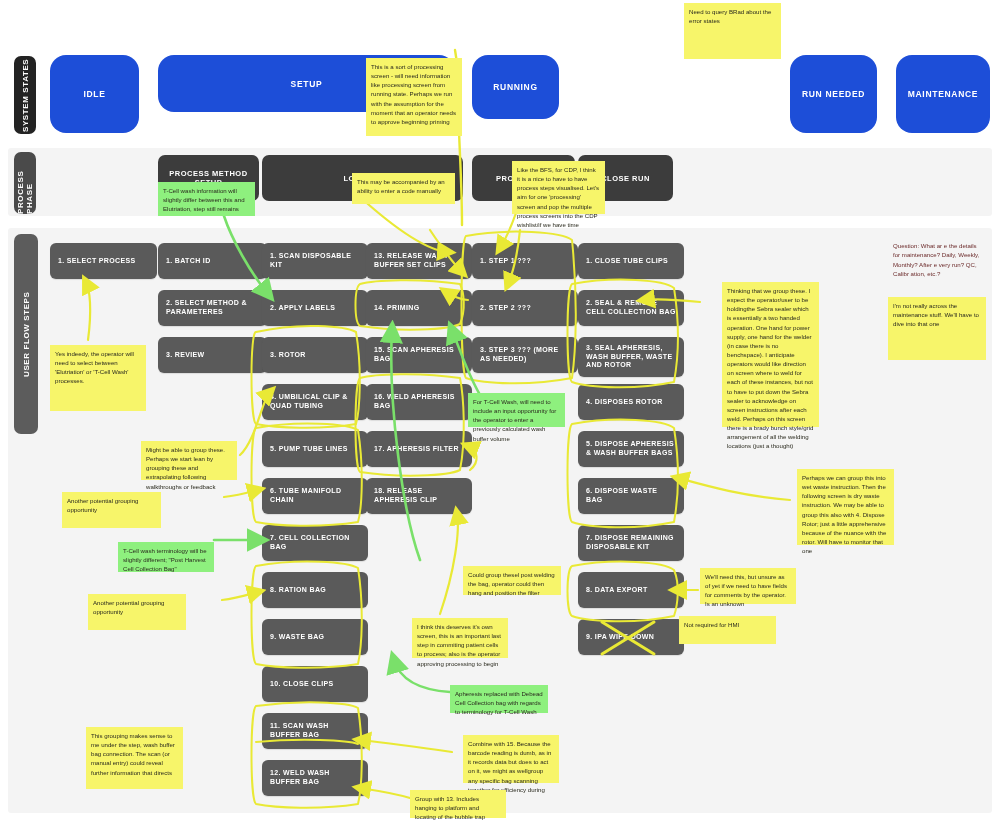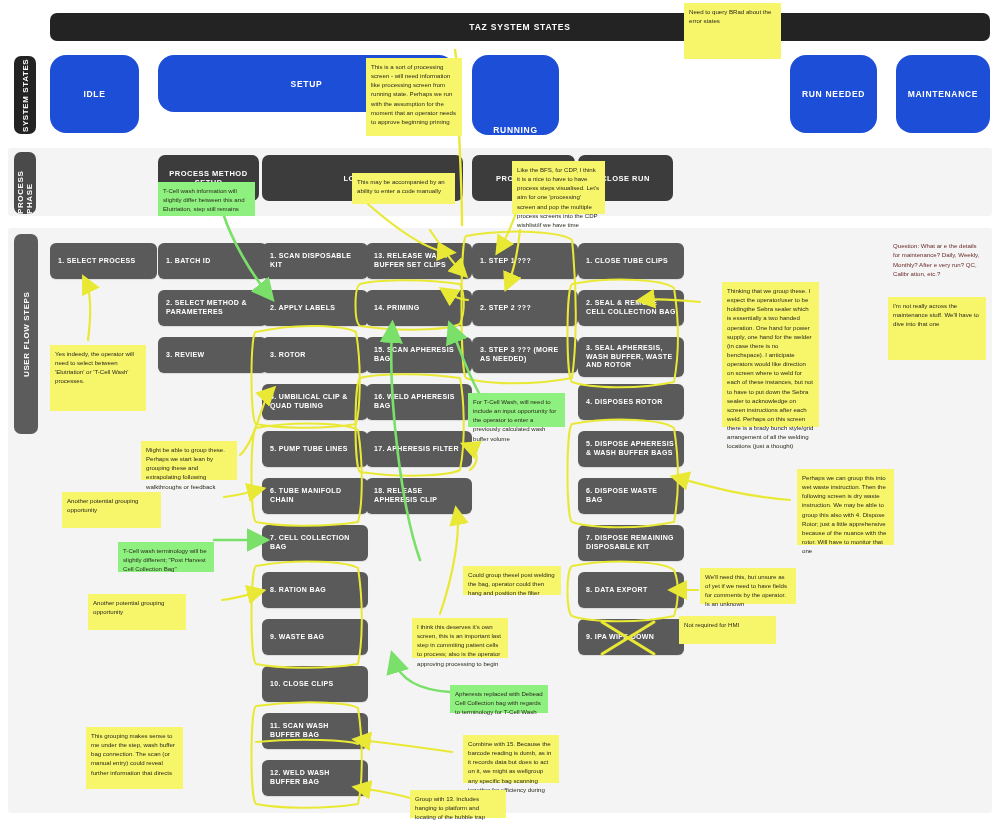--- a/index.html
+++ b/index.html
@@ -68,23 +68,20 @@
   .note-plain{background:transparent;color:#6b2a2a;}
 
   
   #ink{position:absolute;left:0;top:0;width:1000px;height:821px;pointer-events:none;}
 </style>
 </head>
 <body>
 
 <div id="root">
 
-  <div class="titlebar" style="left:50px;top:13px;width:940px;height:28px;">
-    <span>TAZ SYSTEM STATES</span>
-  </div>
 
   <div class="band" style="left:8px;top:50px;width:984px;height:90px;background:#ffffff;"></div>
   <div class="band" style="left:8px;top:148px;width:984px;height:68px;"></div>
   <div class="band" style="left:8px;top:228px;width:984px;height:585px;"></div>
 
   <div class="rail rail-dark" style="left:14px;top:56px;width:22px;height:78px;">
     <span>SYSTEM STATES</span>
   </div>
   <div class="rail rail-mid" style="left:14px;top:152px;width:22px;height:62px;">
     <span>PROCESS PHASE</span>
@@ -92,21 +89,21 @@
   <div class="rail rail-grey" style="left:14px;top:234px;width:24px;height:200px;">
     <span>USER FLOW STEPS</span>
   </div>
 
   <div class="statebox" style="left:50px;top:55px;width:89px;height:78px;">
     <span>IDLE</span>
   </div>
   <div class="statebox" style="left:158px;top:55px;width:297px;height:57px;">
     <span>SETUP</span>
   </div>
-  <div class="statebox" style="left:472px;top:55px;width:87px;height:80px;align-items:flex-end;">
+  <div class="statebox" style="left:472px;top:55px;width:87px;height:64px;">
     <span>RUNNING</span>
   </div>
   <div class="statebox" style="left:790px;top:55px;width:87px;height:78px;">
     <span>RUN NEEDED</span>
   </div>
   <div class="statebox" style="left:896px;top:55px;width:94px;height:78px;">
     <span>MAINTENANCE</span>
   </div>
 
   <div class="phasebox" style="left:158px;top:155px;width:93px;height:46px;">

